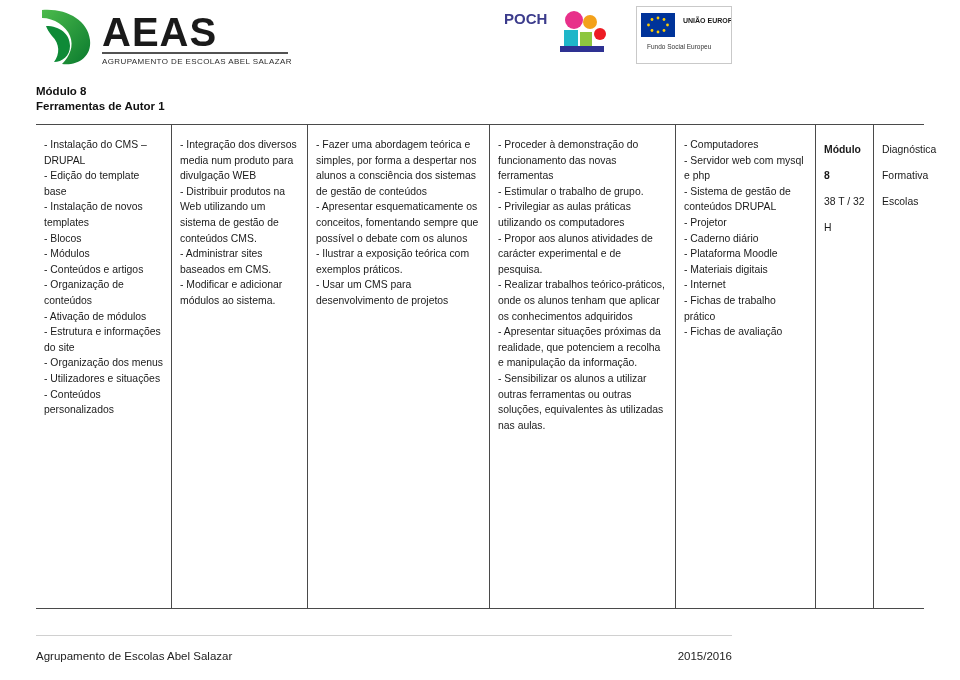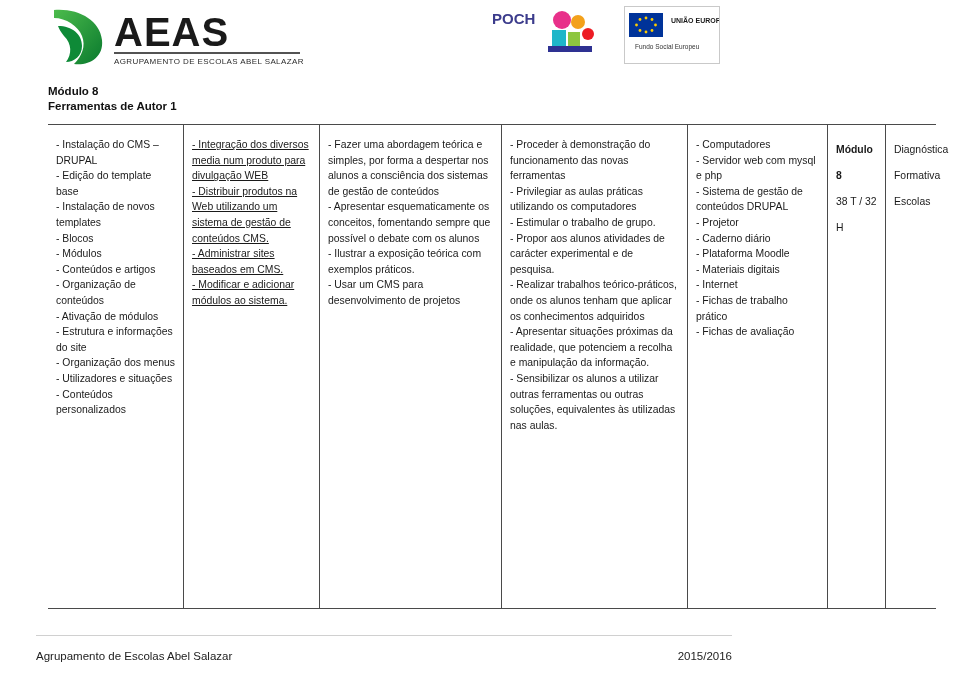--- a/index.html
+++ b/index.html
@@ -12,21 +12,21 @@
     background: #ffffff;
     font-family: "Liberation Sans", sans-serif;
     color: #1a1a1a;
     overflow: hidden;
   }
   .page {
     position: relative;
     width: 768px;
     height: 680px;
     box-sizing: border-box;
-    padding: 0 48px;
+    padding: 0 36px;
   }
 
   
   .header {
     position: relative;
     height: 78px;
   }
   .logo-aeas {
     position: absolute;
     left: 0;
@@ -83,21 +83,21 @@
   }
   .col {
     box-sizing: border-box;
     padding: 12px 8px 8px 8px;
     font-size: 10.4px;
     line-height: 15.6px;
     border-right: 1px solid #4a4a4a;
   }
   .col:last-child { border-right: none; text-align: right; }
   .col-1 { width: 136px; border-left: none; }
-  .col-2 { width: 136px; text-decoration: underline; }
+  .col-2 { width: 136px; }
   .col-3 { width: 182px; }
   .col-4 { width: 186px; }
   .col-5 { width: 140px; }
   .col-6 { width: 58px; }
   .col-7 { width: 50px; }
   .line { white-space: normal; }
 
   .col-6 .line, .col-7 .line {
     line-height: 26px;
     font-size: 10.4px;
@@ -215,22 +215,22 @@
 
     <div class="col col-3">
       <div class="line">- Fazer uma abordagem teórica e simples, por forma a despertar nos alunos a consciência dos sistemas de gestão de conteúdos</div>
       <div class="line">- Apresentar esquematicamente os conceitos, fomentando sempre que possível o debate com os alunos</div>
       <div class="line">- Ilustrar a exposição teórica com exemplos práticos.</div>
       <div class="line">- Usar um CMS para desenvolvimento de projetos</div>
     </div>
 
     <div class="col col-4">
       <div class="line">- Proceder à demonstração do funcionamento das novas ferramentas</div>
+      <div class="line">- Estimular o trabalho de grupo.</div>
       <div class="line">- Privilegiar as aulas práticas utilizando os computadores</div>
-      <div class="line">- Estimular o trabalho de grupo.</div>
       <div class="line">- Propor aos alunos atividades de carácter experimental e de pesquisa.</div>
       <div class="line">- Realizar trabalhos teórico-práticos, onde os alunos tenham que aplicar os conhecimentos adquiridos</div>
       <div class="line">- Apresentar situações próximas da realidade, que potenciem a recolha e manipulação da informação.</div>
       <div class="line">- Sensibilizar os alunos a utilizar outras ferramentas ou outras soluções, equivalentes às utilizadas nas aulas.</div>
     </div>
 
     <div class="col col-5">
       <div class="line">- Computadores</div>
       <div class="line">- Servidor web com mysql e php</div>
       <div class="line">- Sistema de gestão de conteúdos DRUPAL</div>

